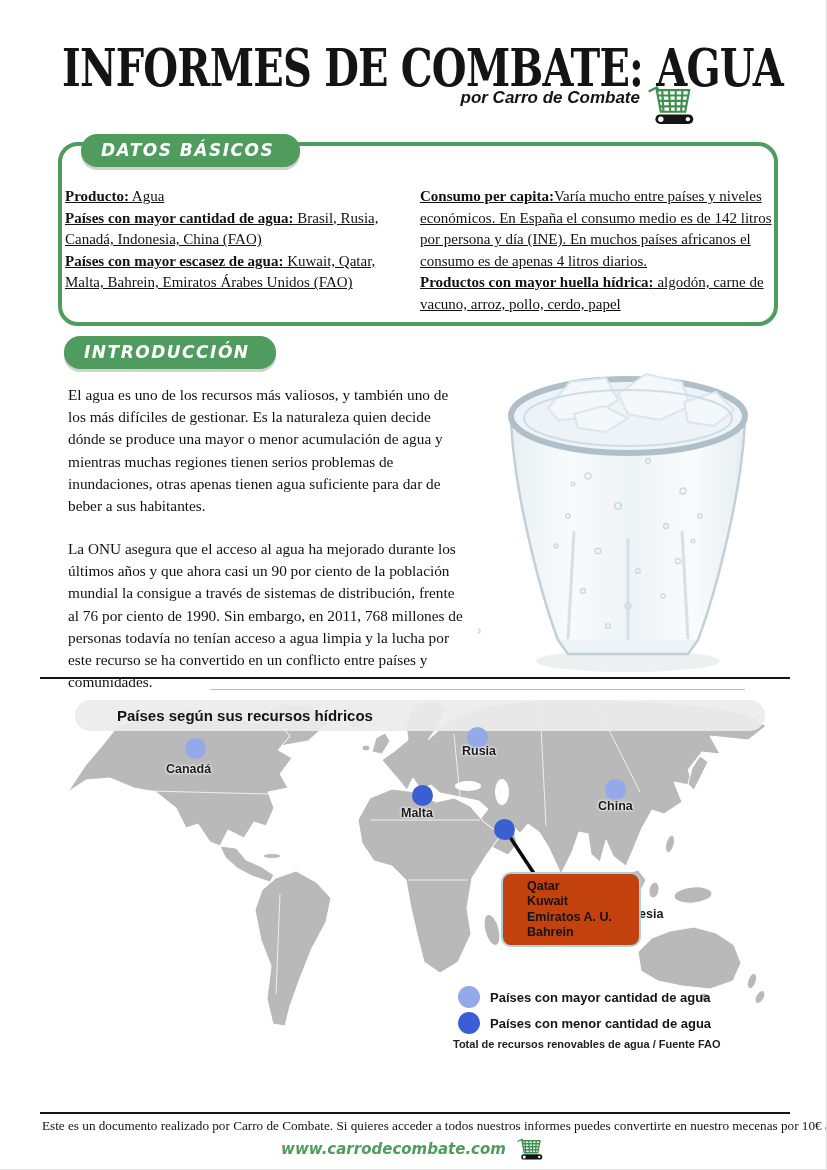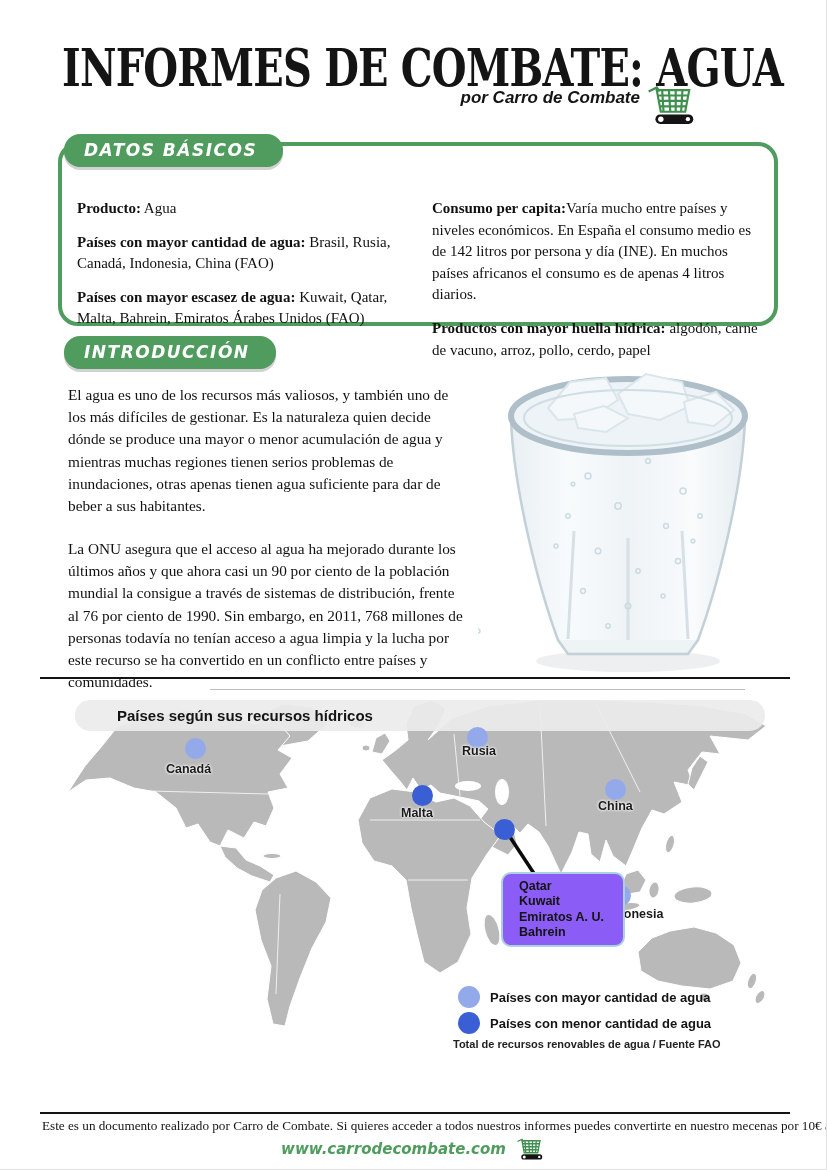--- a/index.html
+++ b/index.html
@@ -14,42 +14,42 @@
          transform:scale(0.80,1.06);transform-origin:left top;}
   .byline{left:435px;top:88px;width:205px;text-align:right;
           font-family:"Liberation Sans",sans-serif;font-weight:bold;font-size:17px;color:#141414;font-style:italic;}
 
   
   .badge{background:#4f9c5e;color:#fff;border-radius:16px;padding:6px 26px 7px 20px;
          font-family:"DejaVu Sans",sans-serif;font-style:italic;font-weight:bold;
          font-size:17px;letter-spacing:1.5px;box-shadow:0 3px 0 rgba(0,0,0,0.18);z-index:5;}
   .databox{left:58px;top:142px;width:712px;height:176px;border:4px solid #4f9c5e;border-radius:20px;}
   .col{font-size:15px;line-height:1.44;}
-  .col p{margin:12px;}
+  .col p{margin:0;text-decoration:underline;}
   .col b{font-weight:bold;}
 
   .introtext{font-size:15.3px;line-height:1.45;}
   .introtext p{margin:0 0 21px 0;}
 
   
   .hr-black{background:#141414;height:2px;}
   .hr-gray{background:#bdbdbd;height:1px;}
 
   
   .mapwrap{left:40px;top:694px;width:750px;height:396px;}
   .mapheader{left:35px;top:6px;width:690px;height:31px;background:rgba(235,235,235,0.92);
              border-radius:15px;font-family:"Liberation Sans",sans-serif;font-weight:bold;
              font-size:15px;color:#141414;line-height:31px;padding-left:42px;box-sizing:border-box;}
   .dot{width:21px;height:21px;border-radius:50%;}
   .dot.mayor{background:#94a9ea;}
   .dot.menor{background:#3a5fd4;}
   .maplabel{font-family:"Liberation Sans",sans-serif;font-weight:bold;font-size:12.5px;color:#1a1a1a;
             text-shadow:0 0 3px #fff,0 0 3px #fff;white-space:nowrap;}
-  .callout{left:461px;top:178px;width:88px;background:#8b5cf6;border:2px solid #a9d2de;border-radius:10px;
-           padding:5px 16px;font-family:"Liberation Sans",sans-serif;font-weight:bold;
+  .callout{left:461px;top:178px;width:88px;background:#c2410c;border:2px solid #a9d2de;border-radius:10px;
+           padding:5px 24px;font-family:"Liberation Sans",sans-serif;font-weight:bold;
            font-size:12.5px;line-height:1.22;color:#141414;}
   .legendlabel{font-family:"Liberation Sans",sans-serif;font-weight:bold;font-size:13px;color:#141414;white-space:nowrap;}
   .legendsource{font-family:"Liberation Sans",sans-serif;font-weight:bold;font-size:11px;color:#222;white-space:nowrap;}
 
   
   .footertext{left:42px;top:1118px;width:748px;font-size:13.2px;color:#141414;white-space:nowrap;}
   .greenrow{left:0;top:1136px;width:827px;display:flex;justify-content:center;align-items:center;gap:10px;
             font-family:"DejaVu Sans",sans-serif;font-style:italic;font-weight:bold;
             font-size:15px;color:#4f9c5e;}
 </style>
@@ -66,21 +66,21 @@
       <path d="M8,6 L32,6 L29,22 L11,22 Z"></path>
       <path d="M12,6 L13,22 M17,6 L18,22 M22,6 L22,22 M27,6 L26,22"></path>
       <path d="M9,10 L31,10 M9,14 L30,14 M10,18 L30,18"></path>
     </g>
     <rect x="7" y="24" width="28" height="7" rx="3.5" fill="#141414"></rect>
     <circle cx="11" cy="27.5" r="2" fill="#fff"></circle>
     <circle cx="31" cy="27.5" r="1.6" fill="#fff"></circle>
   </svg>
 
   <div class="abs databox"></div>
-  <div class="abs badge" style="left:64px;top:134px">DATOS BÁSICOS</div>
+  <div class="abs badge" style="left:81px;top:134px">DATOS BÁSICOS</div>
   <div class="abs col" style="left:65px;top:186px;width:352px">
     <p><b>Producto:</b><span> Agua</span></p>
     <p><b>Países con mayor cantidad de agua:</b><span> Brasil, Rusia, Canadá, Indonesia, China (FAO)</span></p>
     <p><b>Países con mayor escasez de agua:</b><span> Kuwait, Qatar, Malta, Bahrein, Emiratos Árabes Unidos (FAO)</span></p>
   </div>
   <div class="abs col" style="left:420px;top:186px;width:352px">
     <p><b>Consumo per capita:</b><span>Varía mucho entre países y niveles económicos. En España el consumo medio es de 142 litros por persona y día (INE). En muchos países africanos el consumo es de apenas 4 litros diarios.</span></p>
     <p><b>Productos con mayor huella hídrica:</b><span> algodón, carne de vacuno, arroz, pollo, cerdo, papel</span></p>
   </div>
 

